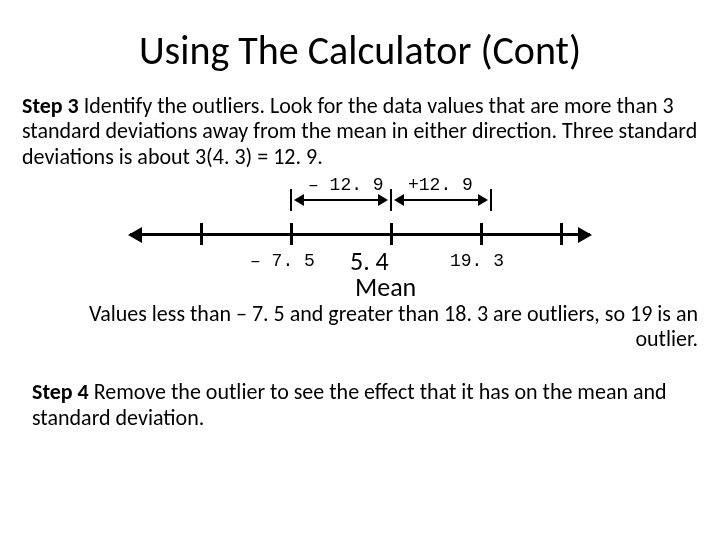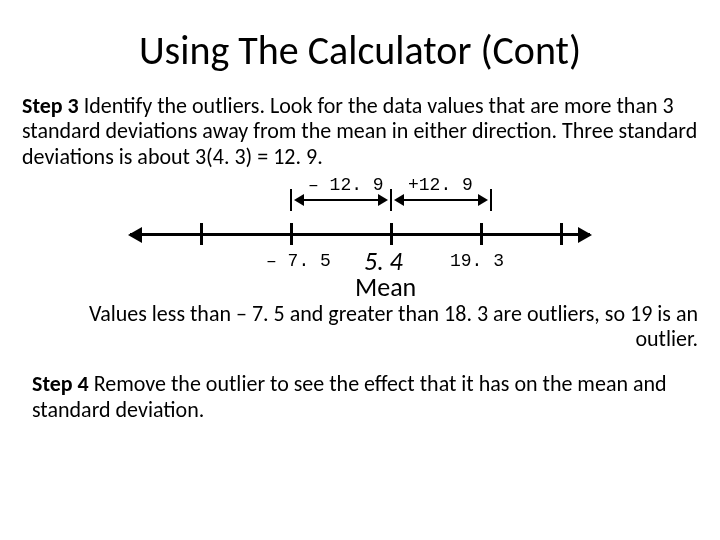--- a/index.html
+++ b/index.html
@@ -127,25 +127,25 @@
     <div class="arrow-left"></div>
     <div class="main-line"></div>
     <div class="arrow-right"></div>
 
     <div class="tick" style="left:70px;"></div>
     <div class="tick" style="left:160px;"></div>
     <div class="tick" style="left:260px;"></div>
     <div class="tick" style="left:350px;"></div>
     <div class="tick" style="left:430px;"></div>
 
-    <div class="annot" style="left:120px; top:76px;margin-left:16px;">– 7. 5</div>
-    <div class="annot serif-big" style="left:234px; top:70px;font-style:italic;">5. 4</div>
+    <div class="annot" style="left:120px; top:76px;">– 7. 5</div>
+    <div class="annot serif-big" style="left:220px; top:70px;">5. 4</div>
     <div class="annot serif-big" style="left:225px; top:96px;">Mean</div>
     <div class="annot" style="left:320px; top:76px;">19. 3</div>
   </div>
 
   <p class="para" style="margin-top:0;text-align:right;">Values less than – 7. 5 and greater than 18. 3 are outliers, so 19 is an outlier.</p>
 
-  <p class="para" style="margin-top:20px; padding-left:10px; padding-right:20px;">
+  <p class="para" style="margin-top:28px; padding-left:10px; padding-right:20px;">
     <span class="step-label">Step 4</span><span> Remove the outlier to see the effect that it has on the mean and standard deviation.</span>
   </p>
 
 </div>
 
 </body></html>

